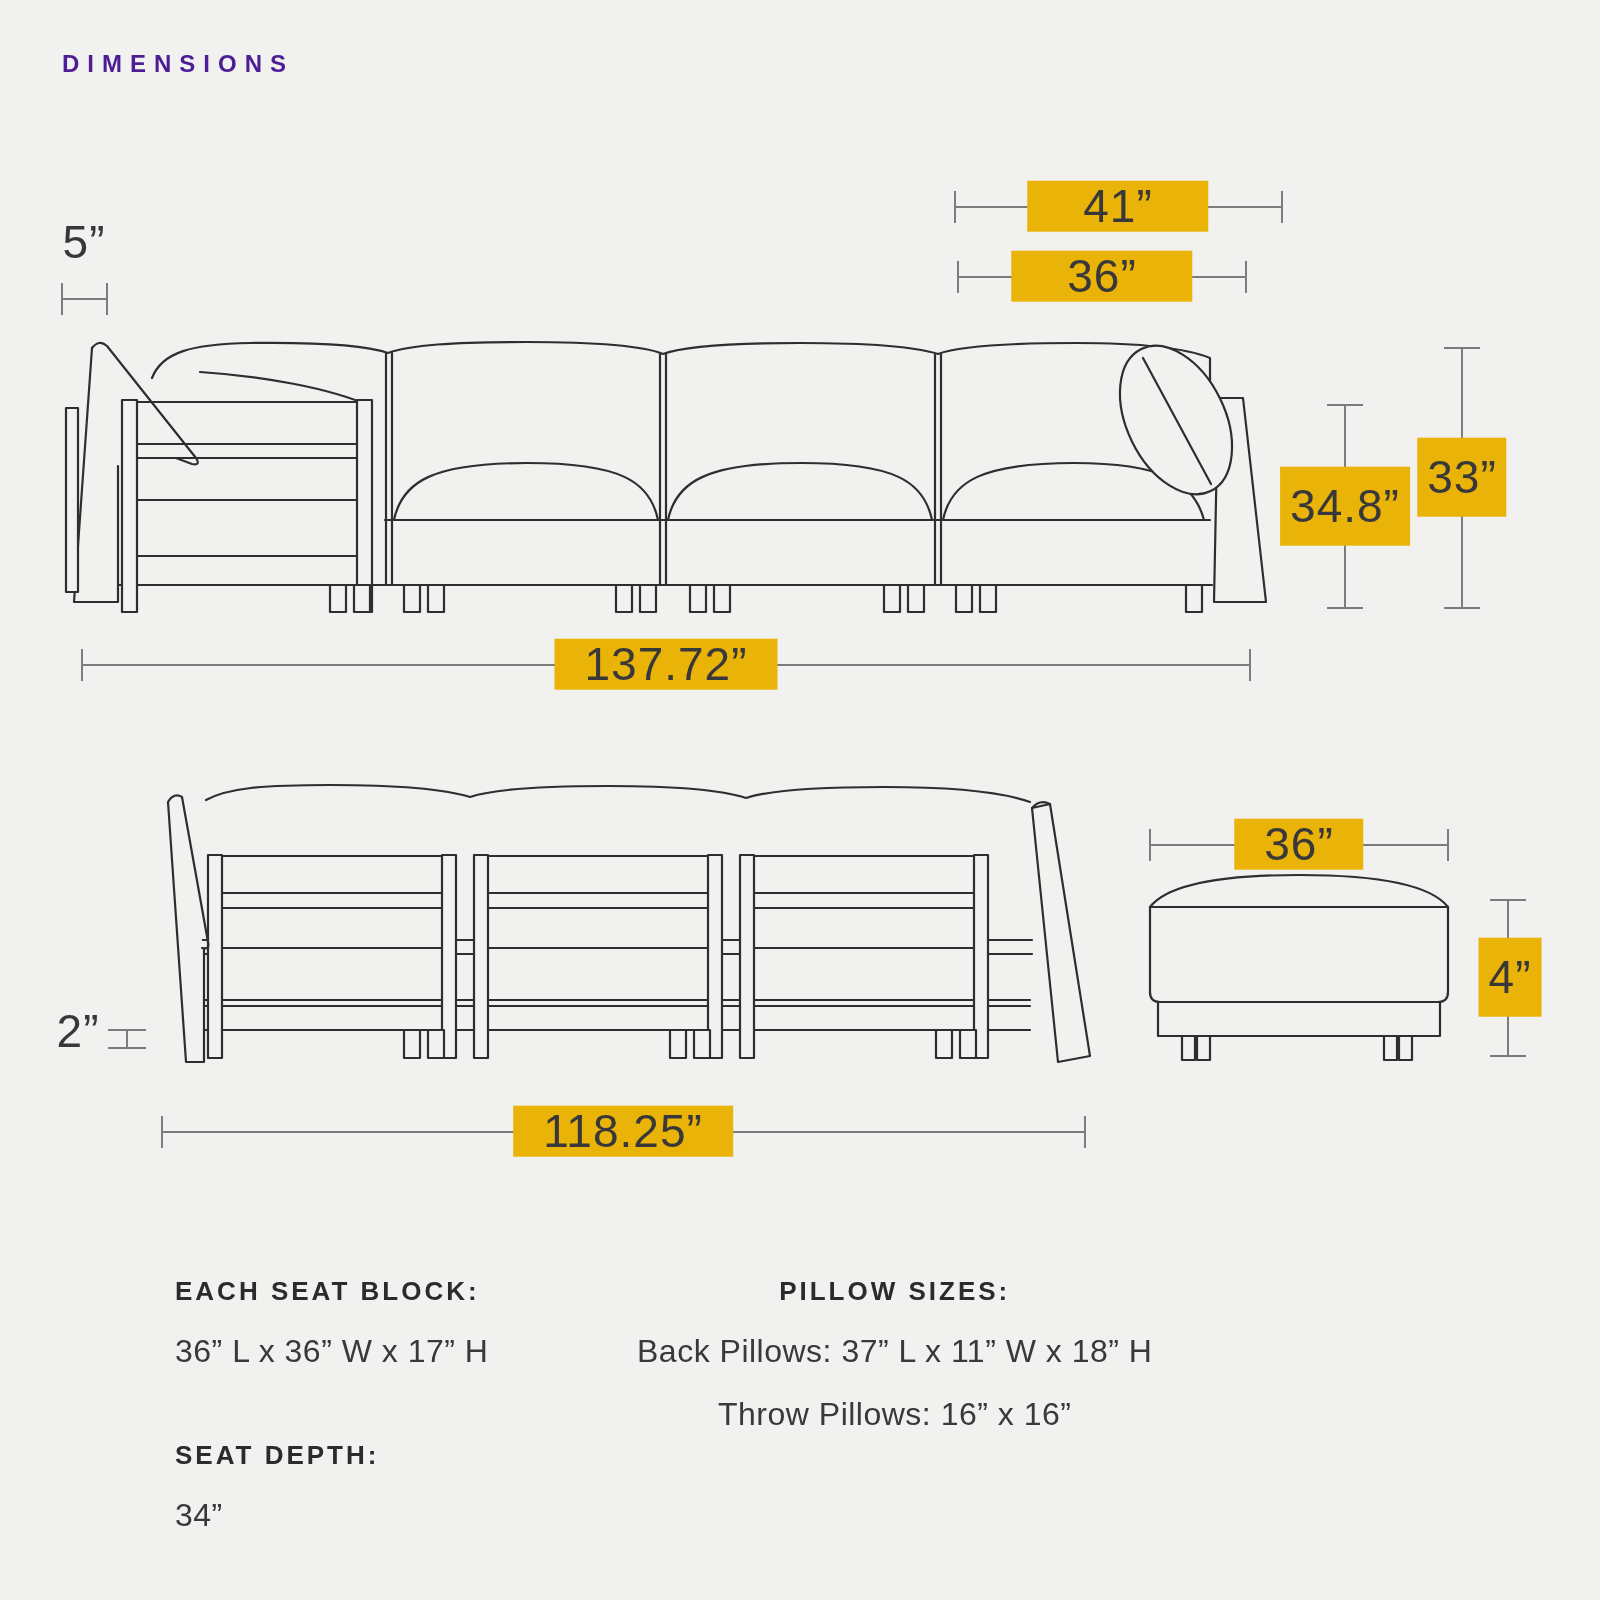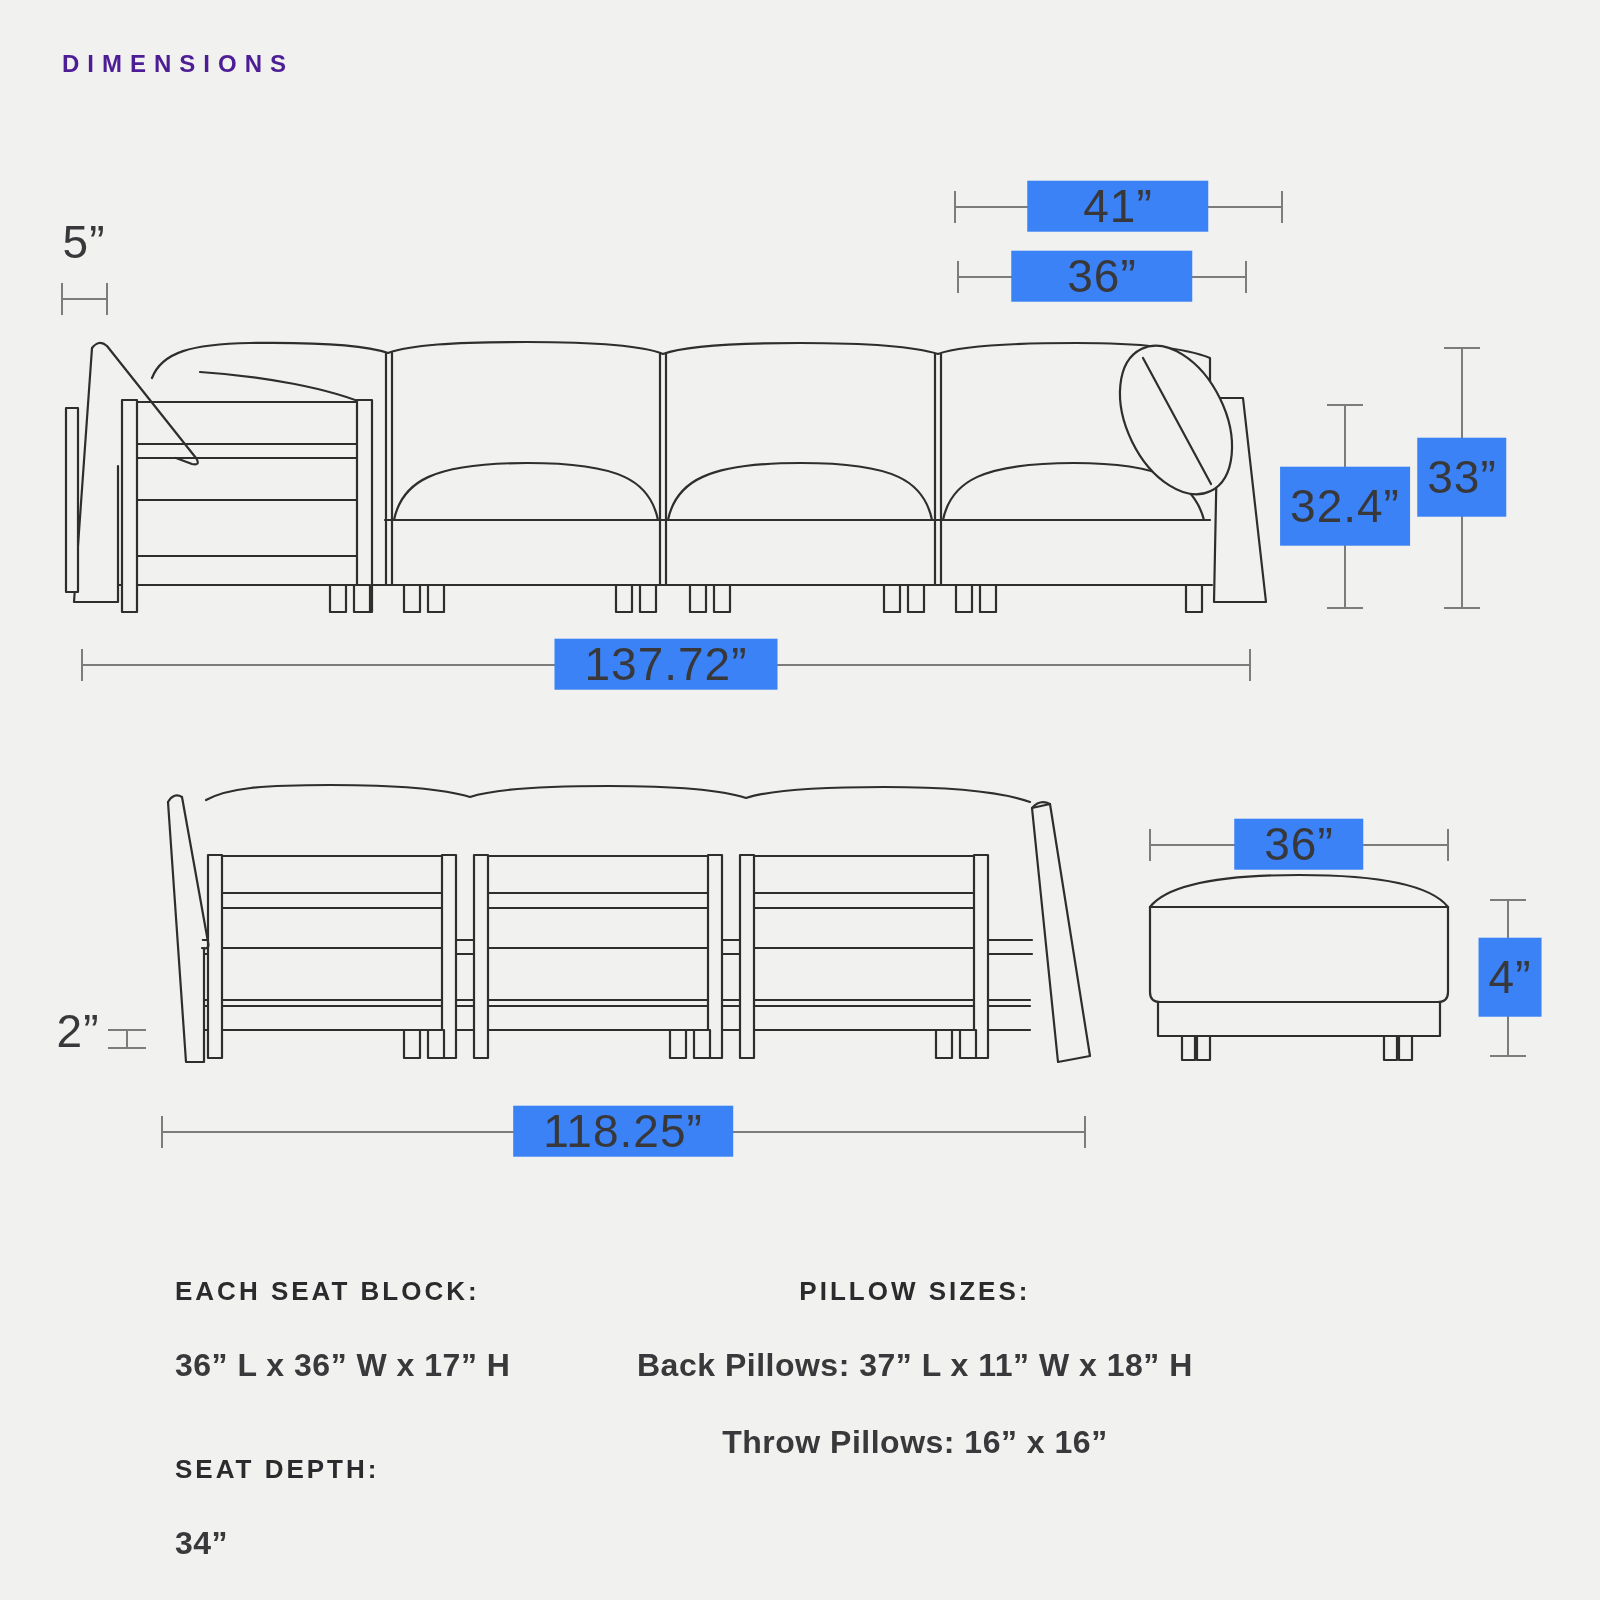--- a/index.html
+++ b/index.html
@@ -13,37 +13,37 @@
   }
   .title {
     position:absolute; left:62px; top:50px;
     font-size:24px; font-weight:bold; letter-spacing:8px;
     color:#4c1d95; white-space:nowrap;
   }
   svg.linework { position:absolute; left:0; top:0; }
   .dim-label {
     position:absolute; transform:translate(-50%,-50%);
     font-size:46px; color:#38383b; letter-spacing:1px;
-    background:#3b82f6; padding:0 30px; white-space:nowrap;
+    background:#eab308; padding:0 30px; white-space:nowrap;
     line-height:1.1;
   }
   .dim-label.wide-gap { padding:0 56px; }
   .dim-label.vert { padding:14px 10px; }
   .dim-label.no-bg { background:transparent; padding:0; }
   .specs { position:absolute; top:1276px; }
   #specs-left  { left:175px; }
   #specs-right { left:637px;text-align:center; }
   .spec-heading {
     font-size:26px; font-weight:bold; letter-spacing:3px;
     color:#2b2b2e; white-space:nowrap;
   }
   .spec-heading.second { margin-top:70px; }
   .spec-value {
-    font-size:32px; color:#39393c; margin-top:40px;
-    letter-spacing:0.5px; white-space:nowrap;font-weight:bold;
+    font-size:32px; color:#39393c; margin-top:26px;
+    letter-spacing:0.5px; white-space:nowrap;
   }
 </style>
 </head>
 <body>
 
 <div class="title">DIMENSIONS</div>
 
 <svg class="linework" width="1600" height="1600" viewBox="0 0 1600 1600">
 
   <g stroke="#7c7c7c" stroke-width="2" fill="none">
@@ -188,21 +188,21 @@
         <rect x="1197" y="1036" width="13" height="24"></rect>
       <rect x="1384" y="1036" width="13" height="24"></rect>
         <rect x="1399" y="1036" width="13" height="24"></rect>
     </g>
   </g>
 </svg>
 
 <div class="dim-label no-bg" style="left:84px; top:242px;">5”</div>
 <div class="dim-label wide-gap" style="left:1118px; top:206px;">41”</div>
 <div class="dim-label wide-gap" style="left:1102px; top:276px;">36”</div>
-<div class="dim-label vert" style="left:1345px; top:506px;">32.4”</div>
+<div class="dim-label vert" style="left:1345px; top:506px;">34.8”</div>
 <div class="dim-label vert" style="left:1462px; top:477px;text-align:center;">33”</div>
 <div class="dim-label" style="left:666px; top:664px;">137.72”</div>
 <div class="dim-label no-bg" style="left:78px; top:1031px;">2”</div>
 <div class="dim-label" style="left:623px; top:1131px;">118.25”</div>
 <div class="dim-label" style="left:1299px; top:844px;">36”</div>
 <div class="dim-label vert" style="left:1510px; top:977px;">4”</div>
 
 <div class="specs" id="specs-left">
   <div class="spec-heading">EACH SEAT BLOCK:</div>
   <div class="spec-value">36” L x 36” W x 17” H</div>

